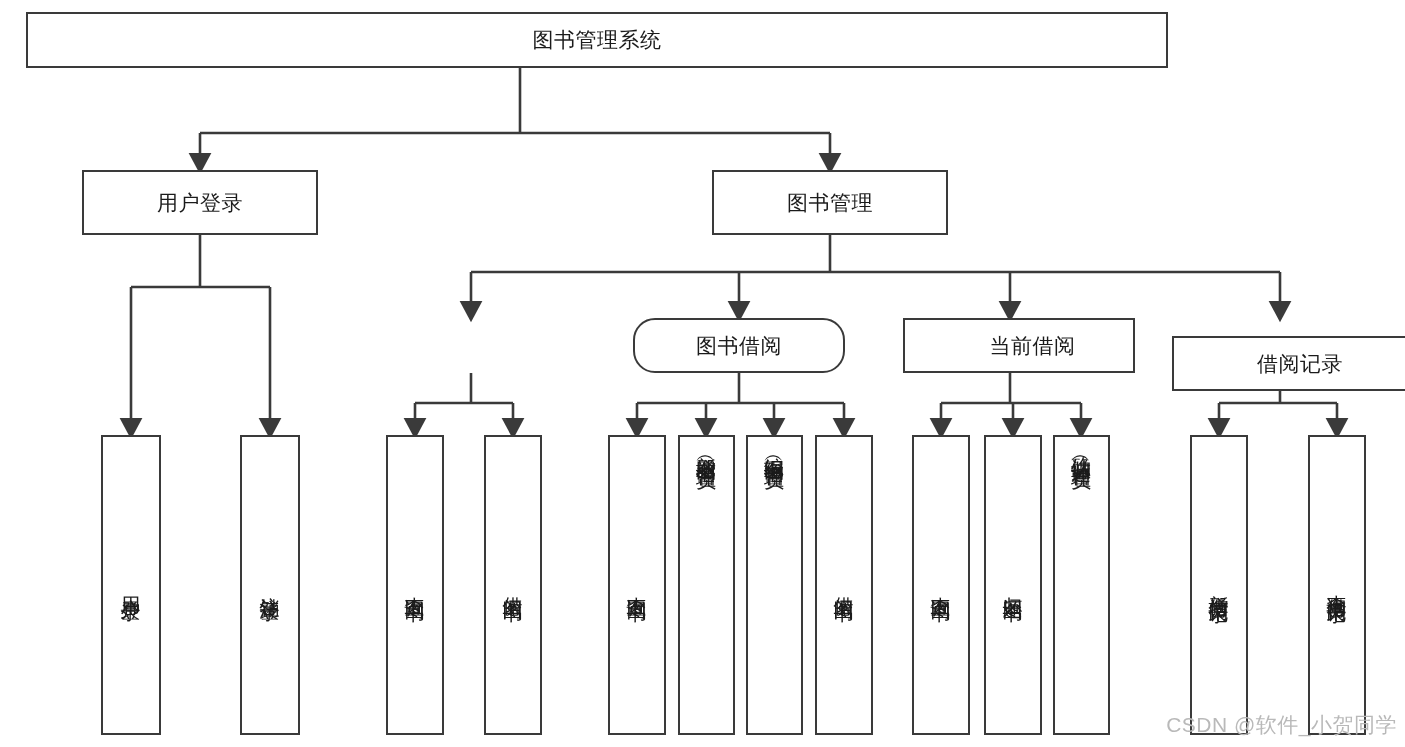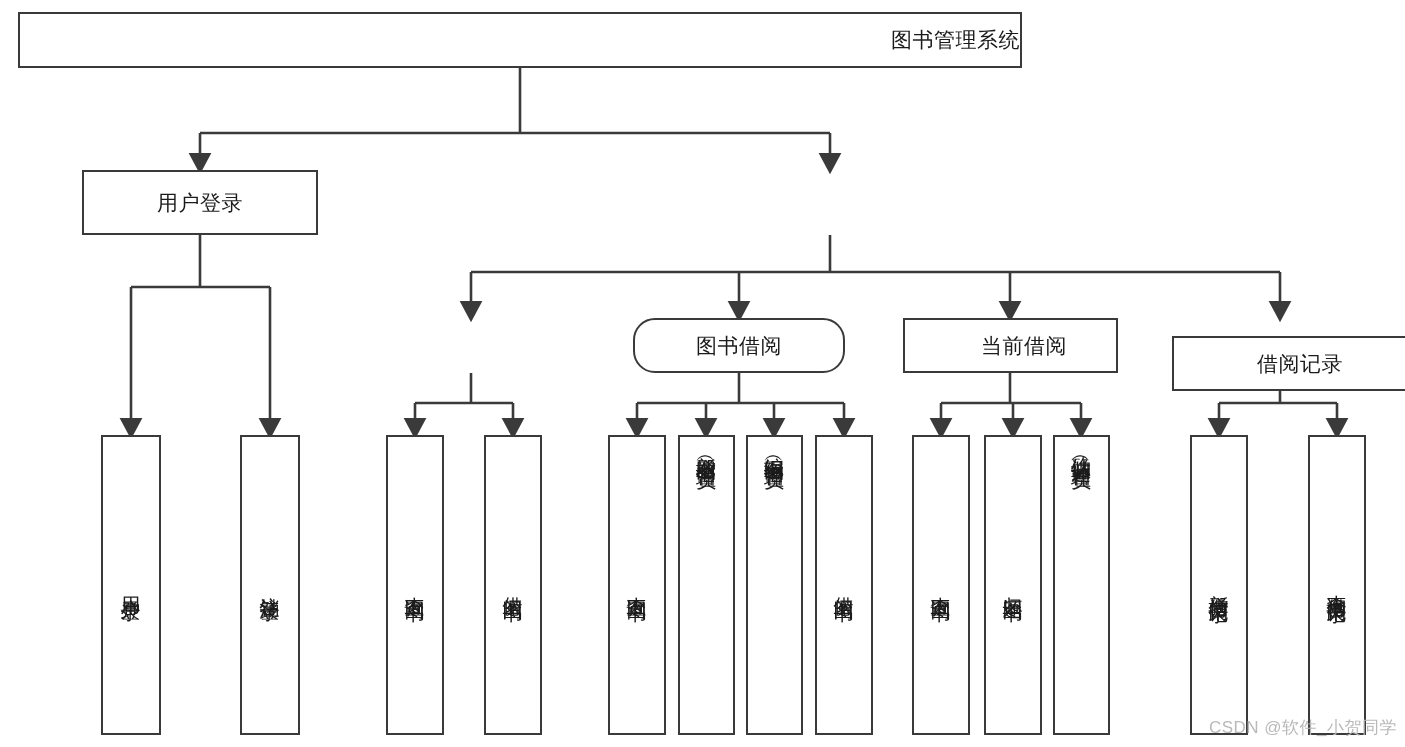--- a/index.html
+++ b/index.html
@@ -55,21 +55,21 @@
     padding-top: 4px;
   }
   .node.v-center {
     align-items: center;
     padding-top: 0;
   }
   #watermark {
     position: absolute;
     right: 8px;
     bottom: 8px;
-    font-size: 17px;
+    font-size: 21px;
     color: #b9b9b9;
     letter-spacing: 0.5px;
     white-space: nowrap;
     z-index: 3;
   }
 </style>
 </head>
 <body>
 
 <div id="canvas">
@@ -117,35 +117,38 @@
       <path d="M1013,403 L1013,421" marker-end="url(#arr)"></path>
       <path d="M1081,403 L1081,421" marker-end="url(#arr)"></path>
 
       <path d="M1280,373 L1280,403"></path>
       <path d="M1219,403 L1337,403"></path>
       <path d="M1219,403 L1219,421" marker-end="url(#arr)"></path>
       <path d="M1337,403 L1337,421" marker-end="url(#arr)"></path>
     </g>
   </svg>
 
-  <div class="node" style="left:18px; top:12px; width:1004px; height:56px;justify-content:flex-end;">
+  <div class="node" style="left:26px; top:12px; width:1142px; height:56px;">
     <span class="node-label">图书管理系统</span>
   </div>
 
   <div class="node" style="left:82px; top:170px; width:236px; height:65px;">
     <span class="node-label">用户登录</span>
   </div>
 
+  <div class="node" style="left:712px; top:170px; width:236px; height:65px;">
+    <span class="node-label">图书管理</span>
+  </div>
 
 
   <div class="node" style="left:633px; top:318px; width:212px; height:55px;border-radius:22px;">
     <span class="node-label">图书借阅</span>
   </div>
 
-  <div class="node" style="left:903px; top:318px; width:215px; height:55px;padding-left:27px;">
+  <div class="node" style="left:903px; top:318px; width:232px; height:55px;padding-left:27px;">
     <span class="node-label">当前借阅</span>
   </div>
 
   <div class="node" style="left:1172px; top:336px; width:256px; height:55px;">
     <span class="node-label">借阅记录</span>
   </div>
 
   <div class="node vertical v-center" style="left:101px; top:435px; width:60px; height:300px;">
     <span class="node-label">用户登录</span>
   </div>

